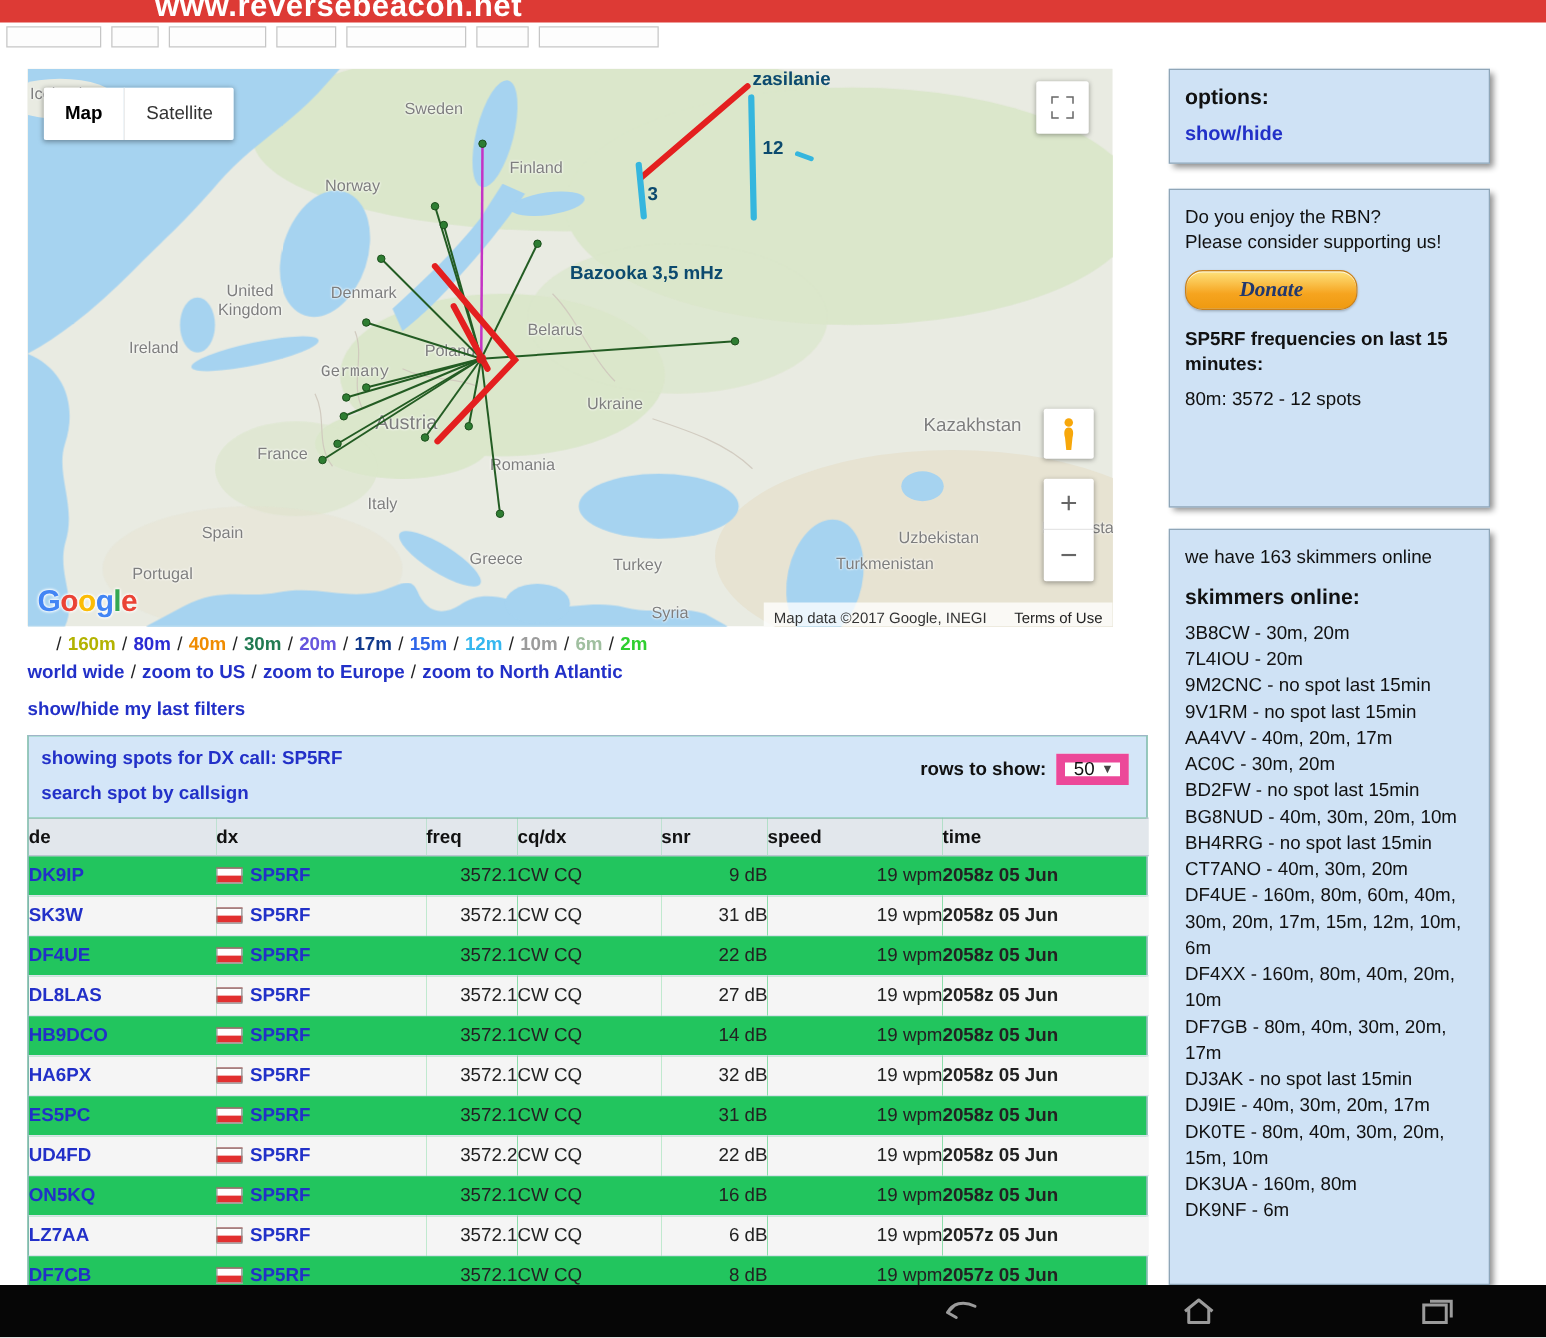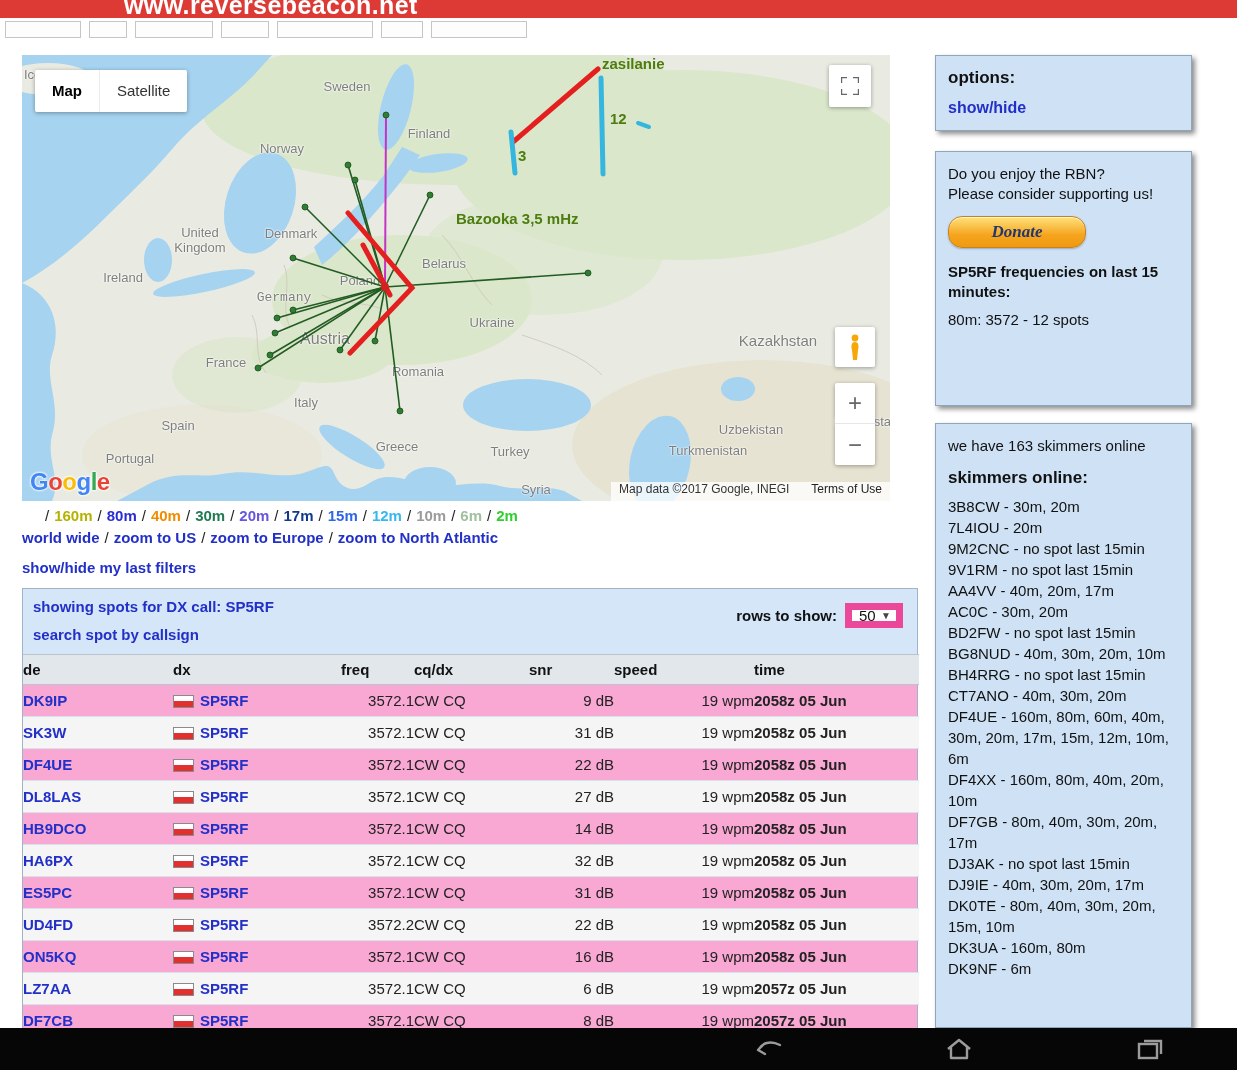--- a/index.html
+++ b/index.html
@@ -15,46 +15,46 @@
 
   .content{display:flex;padding:7px 0 0 22px}
   .main-col{width:896px}
 
   
   .map-wrap{position:relative;width:868px;height:446px;margin-top:8px;overflow:hidden;background:#e9ebe2}
   .map-layer{position:absolute;left:0;top:0}
   .labels-layer{position:absolute;inset:0;z-index:1}
   .overlay-layer{z-index:2;pointer-events:none}
   .country-label{position:absolute;color:#7e7e7e;font-size:13px;white-space:nowrap;line-height:15px;text-shadow:0 0 2px #fff,0 0 2px #fff}
-  .map-ann{position:absolute;z-index:3;color:#4d7c0f;font-weight:bold;font-size:15px;white-space:nowrap}
+  .map-ann{position:absolute;z-index:3;color:#0c4a6e;font-weight:bold;font-size:15px;white-space:nowrap}
   .map-type{position:absolute;left:13px;top:15px;z-index:4;display:flex;box-shadow:0 1px 4px rgba(0,0,0,.35);border-radius:2px;overflow:hidden}
   .map-type-btn{background:#fff;height:42px;line-height:42px;padding:0 17px;font-size:15px;color:#333;cursor:pointer}
   .map-type-btn.active{font-weight:bold;color:#000}
   .map-type-btn + .map-type-btn{border-left:1px solid #ececec}
   .map-card{position:absolute;z-index:4;background:#fff;box-shadow:0 1px 4px rgba(0,0,0,.35);border-radius:2px;display:flex;align-items:center;justify-content:center}
   .fs-btn{right:19px;top:10px;width:42px;height:42px}
   .pegman-btn{right:15px;top:272px;width:40px;height:40px}
   .zoom-ctrl{right:15px;top:328px;width:40px;height:82px;flex-direction:column}
   .zoom-cell{width:100%;height:41px;display:flex;align-items:center;justify-content:center;font-size:24px;color:#666;cursor:pointer}
   .zoom-cell:first-child{border-bottom:1px solid #e6e6e6}
   .g-logo{position:absolute;left:8px;bottom:5px;z-index:3;font-size:24px;font-weight:bold;letter-spacing:-.5px;cursor:pointer;
     text-shadow:0 0 2px #fff,0 0 2px #fff,0 0 3px #fff}
-  .attribution{position:absolute;right:0;bottom:0;z-index:3;height:19px;display:flex;align-items:flex-start;background:rgba(255,255,255,.78);font-size:12px;color:#333;padding:0 8px}
+  .attribution{position:absolute;right:0;bottom:0;z-index:3;height:19px;display:flex;align-items:flex-end;background:rgba(255,255,255,.78);font-size:12px;color:#333;padding:0 8px}
   .attribution .terms{margin-left:22px;cursor:pointer;color:#222}
 
   
   .band-row{margin-top:6px;padding-left:18px;font-size:15px;font-weight:bold;color:#111}
   .sep{color:#222;font-weight:normal;margin:0 5px}
   .band-link,.nav-link{cursor:pointer}
   .nav-row{margin-top:5px;font-size:15px;font-weight:bold}
   .blue-link{color:#2230c8;cursor:pointer}
   .filters-row{margin-top:13px;font-size:15px;font-weight:bold}
 
   
-  .spots-block{margin-top:12px;width:896px;border:1px solid #9fb4c8;background:#f9a8d4}
+  .spots-block{margin-top:12px;width:896px;border:1px solid #9fb4c8;background:#22c55e}
   .spots-header{background:#d4e6f8;padding:9px 10px 10px;position:relative}
   .spots-title{font-size:15px;font-weight:bold}
   .search-link{display:inline-block;margin-top:11px;font-size:15px;font-weight:bold}
   .rows-ctl{position:absolute;right:14px;top:14px;display:flex;align-items:center;font-size:15px;font-weight:bold;color:#111}
   .rows-select{display:inline-flex;justify-content:space-between;align-items:center;width:58px;height:25px;border:7px solid #ec4899;background:#fff;margin-left:8px;padding:0 5px 0 7px;font-weight:normal;cursor:pointer}
   .dd-arrow{font-size:10px;color:#444}
   table.spots{width:100%;border-collapse:collapse;font-size:15px;table-layout:fixed}
   .spots th{background:#e2e7ec;border-top:1px solid #b9c4cf;border-bottom:1px solid #b9c4cf;padding:6px 0;color:#111;text-align:left;font-weight:bold}
   .spots td{padding:7px 0;border-bottom:1px solid #d9e2ea;color:#222;overflow:hidden;white-space:nowrap}
   .spots tr.alt td{background:#f5f5f5}

